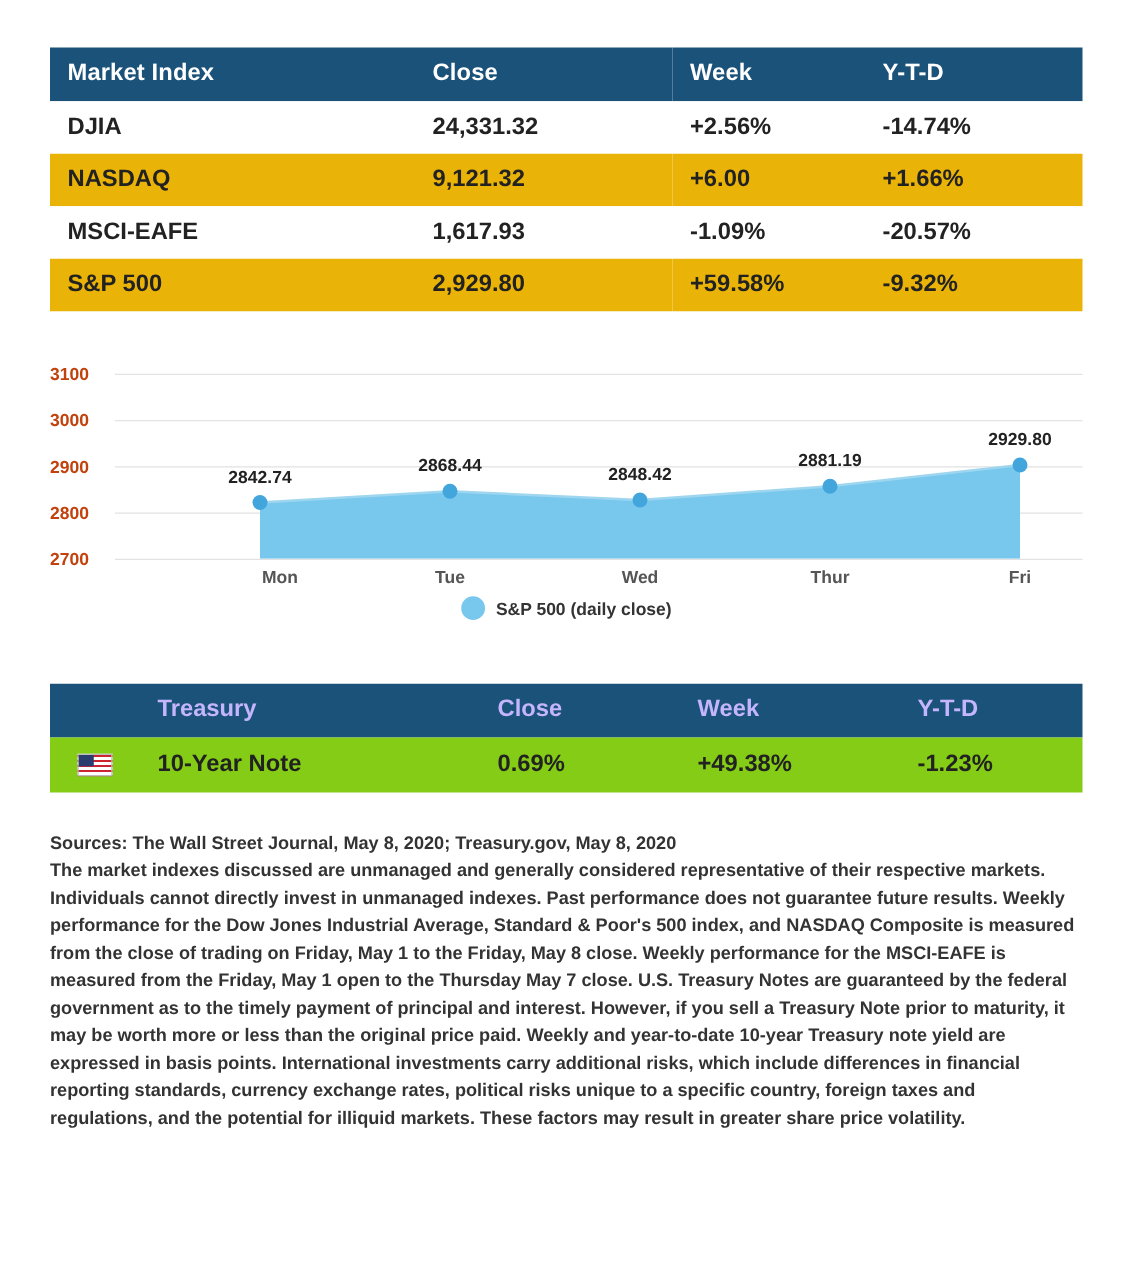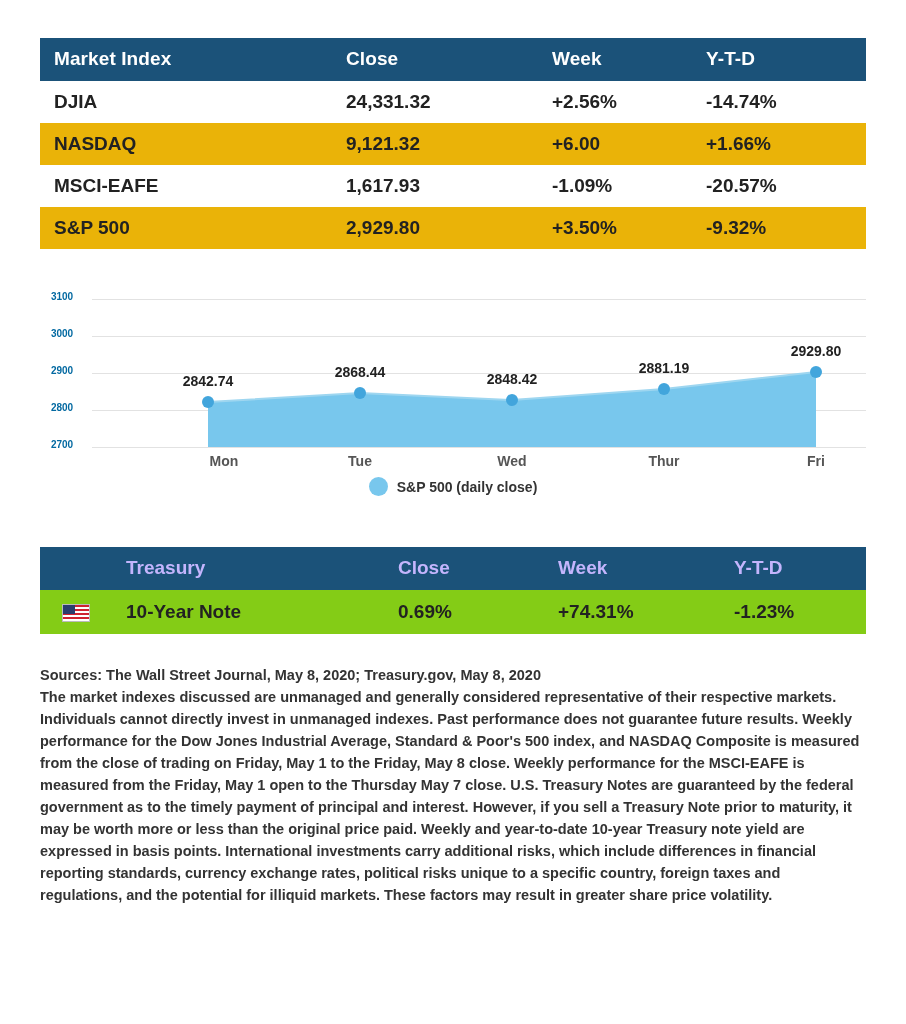--- a/index.html
+++ b/index.html
@@ -65,23 +65,23 @@
   .chart-area {
     position: absolute;
     left: 0; top: 0;
     width: 826px;
     height: 196px;
   }
   .y-label {
     position: absolute;
     left: 0;
     width: 44px;
-    text-align: center;
-    font-size: 10px;
-    color: #0369a1;
+    text-align: left;
+    font-size: 14px;
+    color: #c2410c;
     font-weight: bold;
   }
   .gridline {
     position: absolute;
     left: 52px;
     width: 774px;
     height: 1px;
     background: #e2e2e2;
   }
   .plot {
@@ -238,21 +238,21 @@
       </tr>
       <tr class="plain">
         <td>MSCI-EAFE</td>
         <td>1,617.93</td>
         <td>-1.09%</td>
         <td>-20.57%</td>
       </tr>
       <tr class="alt">
         <td>S&amp;P 500</td>
         <td>2,929.80</td>
-        <td>+3.50%</td>
+        <td>+59.58%</td>
         <td>-9.32%</td>
       </tr>
     </tbody>
   </table>
 
   <div class="chart-wrap">
     <div class="chart-area">
 
       <div class="gridline" style="top:22px;"></div>
       <div class="gridline" style="top:59px;"></div>
@@ -314,21 +314,21 @@
         <th>Y-T-D</th>
       </tr>
     </thead>
     <tbody>
       <tr>
         <td class="flagcell">
           <span class="flag"></span>
         </td>
         <td>10-Year Note</td>
         <td>0.69%</td>
-        <td>+74.31%</td>
+        <td>+49.38%</td>
         <td>-1.23%</td>
       </tr>
     </tbody>
   </table>
 
   <div class="footnote">
     <span class="src">Sources: The Wall Street Journal, May 8, 2020; Treasury.gov, May 8, 2020</span>
     <span>The market indexes discussed are unmanaged and generally considered representative of their respective markets. Individuals cannot directly invest in unmanaged indexes. Past performance does not guarantee future results. Weekly performance for the Dow Jones Industrial Average, Standard &amp; Poor's 500 index, and NASDAQ Composite is measured from the close of trading on Friday, May 1 to the Friday, May 8 close. Weekly performance for the MSCI-EAFE is measured from the Friday, May 1 open to the Thursday May 7 close. U.S. Treasury Notes are guaranteed by the federal government as to the timely payment of principal and interest. However, if you sell a Treasury Note prior to maturity, it may be worth more or less than the original price paid. Weekly and year-to-date 10-year Treasury note yield are expressed in basis points. International investments carry additional risks, which include differences in financial reporting standards, currency exchange rates, political risks unique to a specific country, foreign taxes and regulations, and the potential for illiquid markets. These factors may result in greater share price volatility.</span>
   </div>
 

